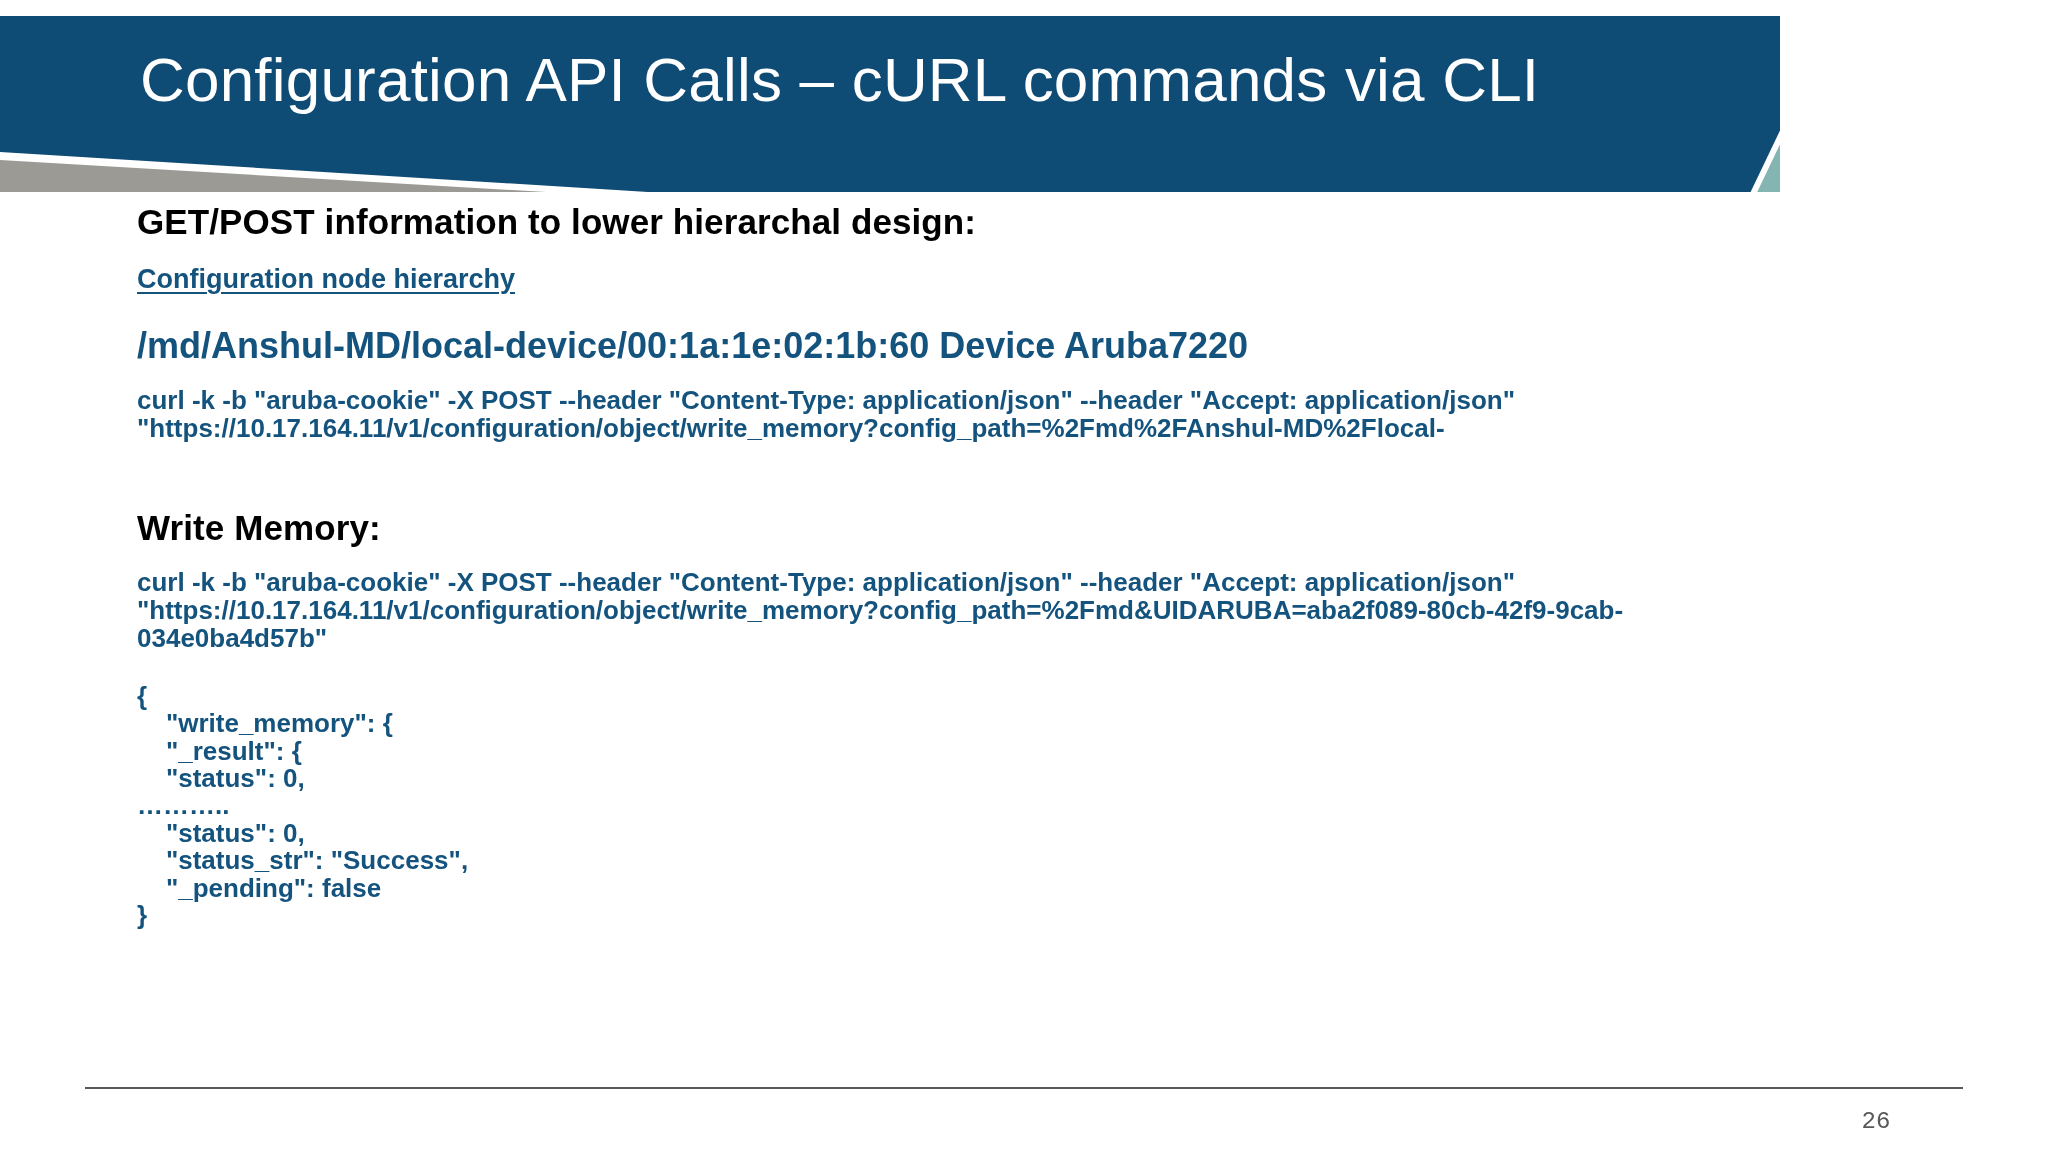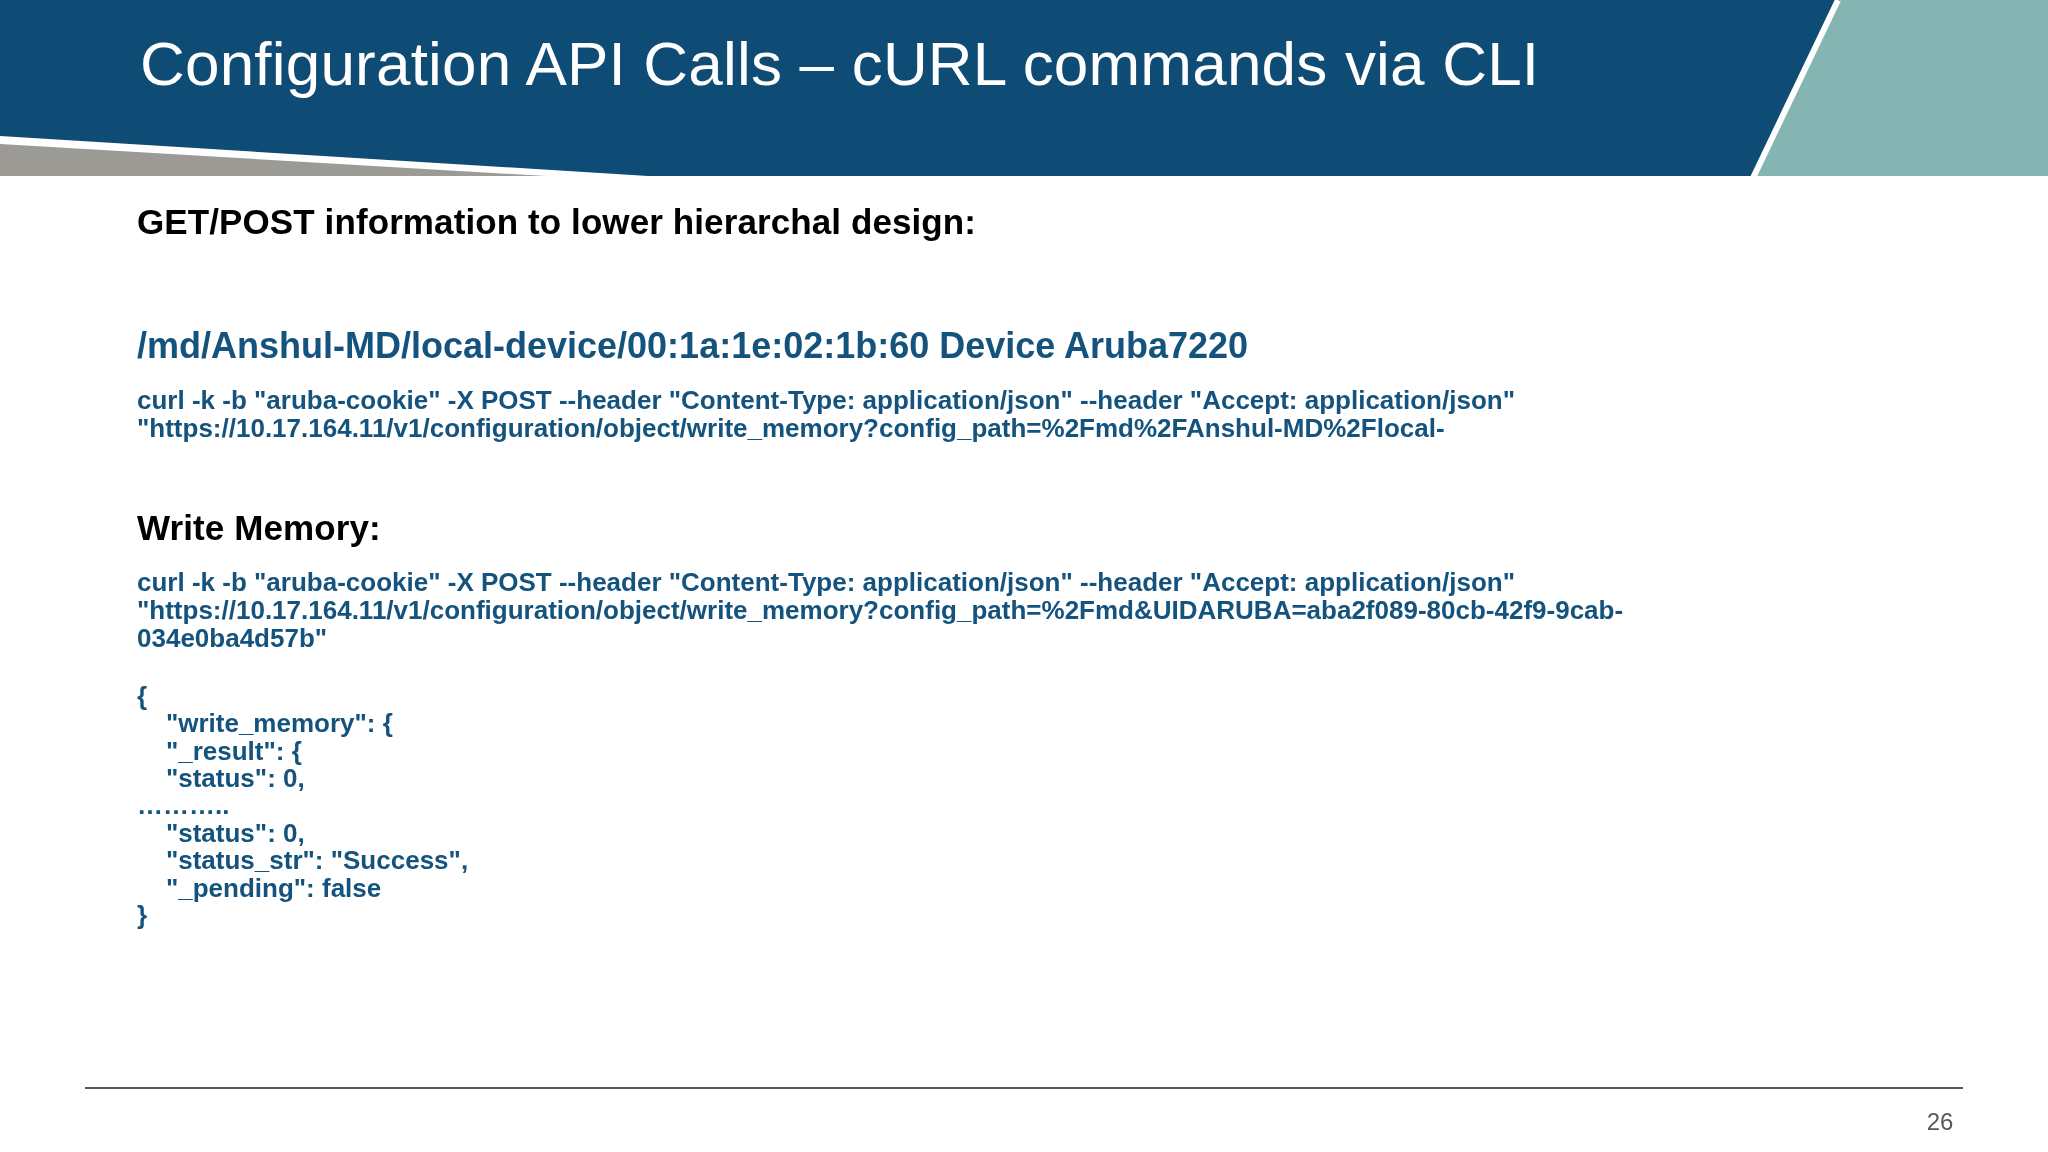--- a/index.html
+++ b/index.html
@@ -20,22 +20,22 @@
     position: absolute;
     inset: 0;
     background: #ffffff;
     overflow: hidden;
   }
 
   
   #header-band {
     position: absolute;
     left: 0;
-    top: 0;
-    width: 2048px;
+    top: 16px;
+    width: 1780px;
     height: 200px;
     overflow: hidden;
   }
   #header-band svg {
     display: block;
     width: 2048px;
     height: 200px;
   }
   #slide-title {
     position: absolute;
@@ -101,27 +101,28 @@
   #footer-rule {
     position: absolute;
     left: 85px;
     top: 1087px;
     width: 1878px;
     height: 2px;
     background: #595959;
   }
   #page-number {
     position: absolute;
-    left: 1900px;
+    left: 1836px;
     top: 1108px;
     width: 80px;
     text-align: center;
     color: #595959;
     font-size: 24px;
     font-weight: 400;
+    font-family: Liberation Mono, monospace;
   }
 </style>
 </head>
 <body>
 
 <div id="slide">
 
   <div id="header-band">
     <svg viewBox="0 0 2048 200" preserveAspectRatio="none">
 
@@ -135,20 +136,21 @@
       <line x1="1838" y1="0" x2="1752" y2="180" stroke="#ffffff" stroke-width="6"></line>
       <rect x="0" y="176" width="2048" height="24" fill="#ffffff"></rect>
     </svg>
     <div id="slide-title">Configuration API Calls – cURL commands via CLI</div>
   </div>
 
   <div id="body-area">
 
     <div class="blk black hdr-line" style="top:10px;">GET/POST information to lower hierarchal design:</div>
 
+    <div class="blk navy link-line" style="top:72px;">Configuration node hierarchy</div>
 
     <div class="blk navy path-line" style="top:133px;">/md/Anshul-MD/local-device/00:1a:1e:02:1b:60  Device  Aruba7220</div>
 
     <div class="blk navy curl-line" style="top:194px;">curl -k -b "aruba-cookie" -X POST --header "Content-Type: application/json" --header "Accept: application/json"</div>
     <div class="blk navy curl-line" style="top:222px;">"https://10.17.164.11/v1/configuration/object/write_memory?config_path=%2Fmd%2FAnshul-MD%2Flocal-</div>
 
     <div class="blk black hdr-line" style="top:316px;">Write Memory:</div>
 
     <div class="blk navy curl-line" style="top:376px;">curl -k -b "aruba-cookie" -X POST --header "Content-Type: application/json" --header "Accept: application/json"</div>
     <div class="blk navy curl-line" style="top:404px;">"https://10.17.164.11/v1/configuration/object/write_memory?config_path=%2Fmd&amp;UIDARUBA=aba2f089-80cb-42f9-9cab-</div>

